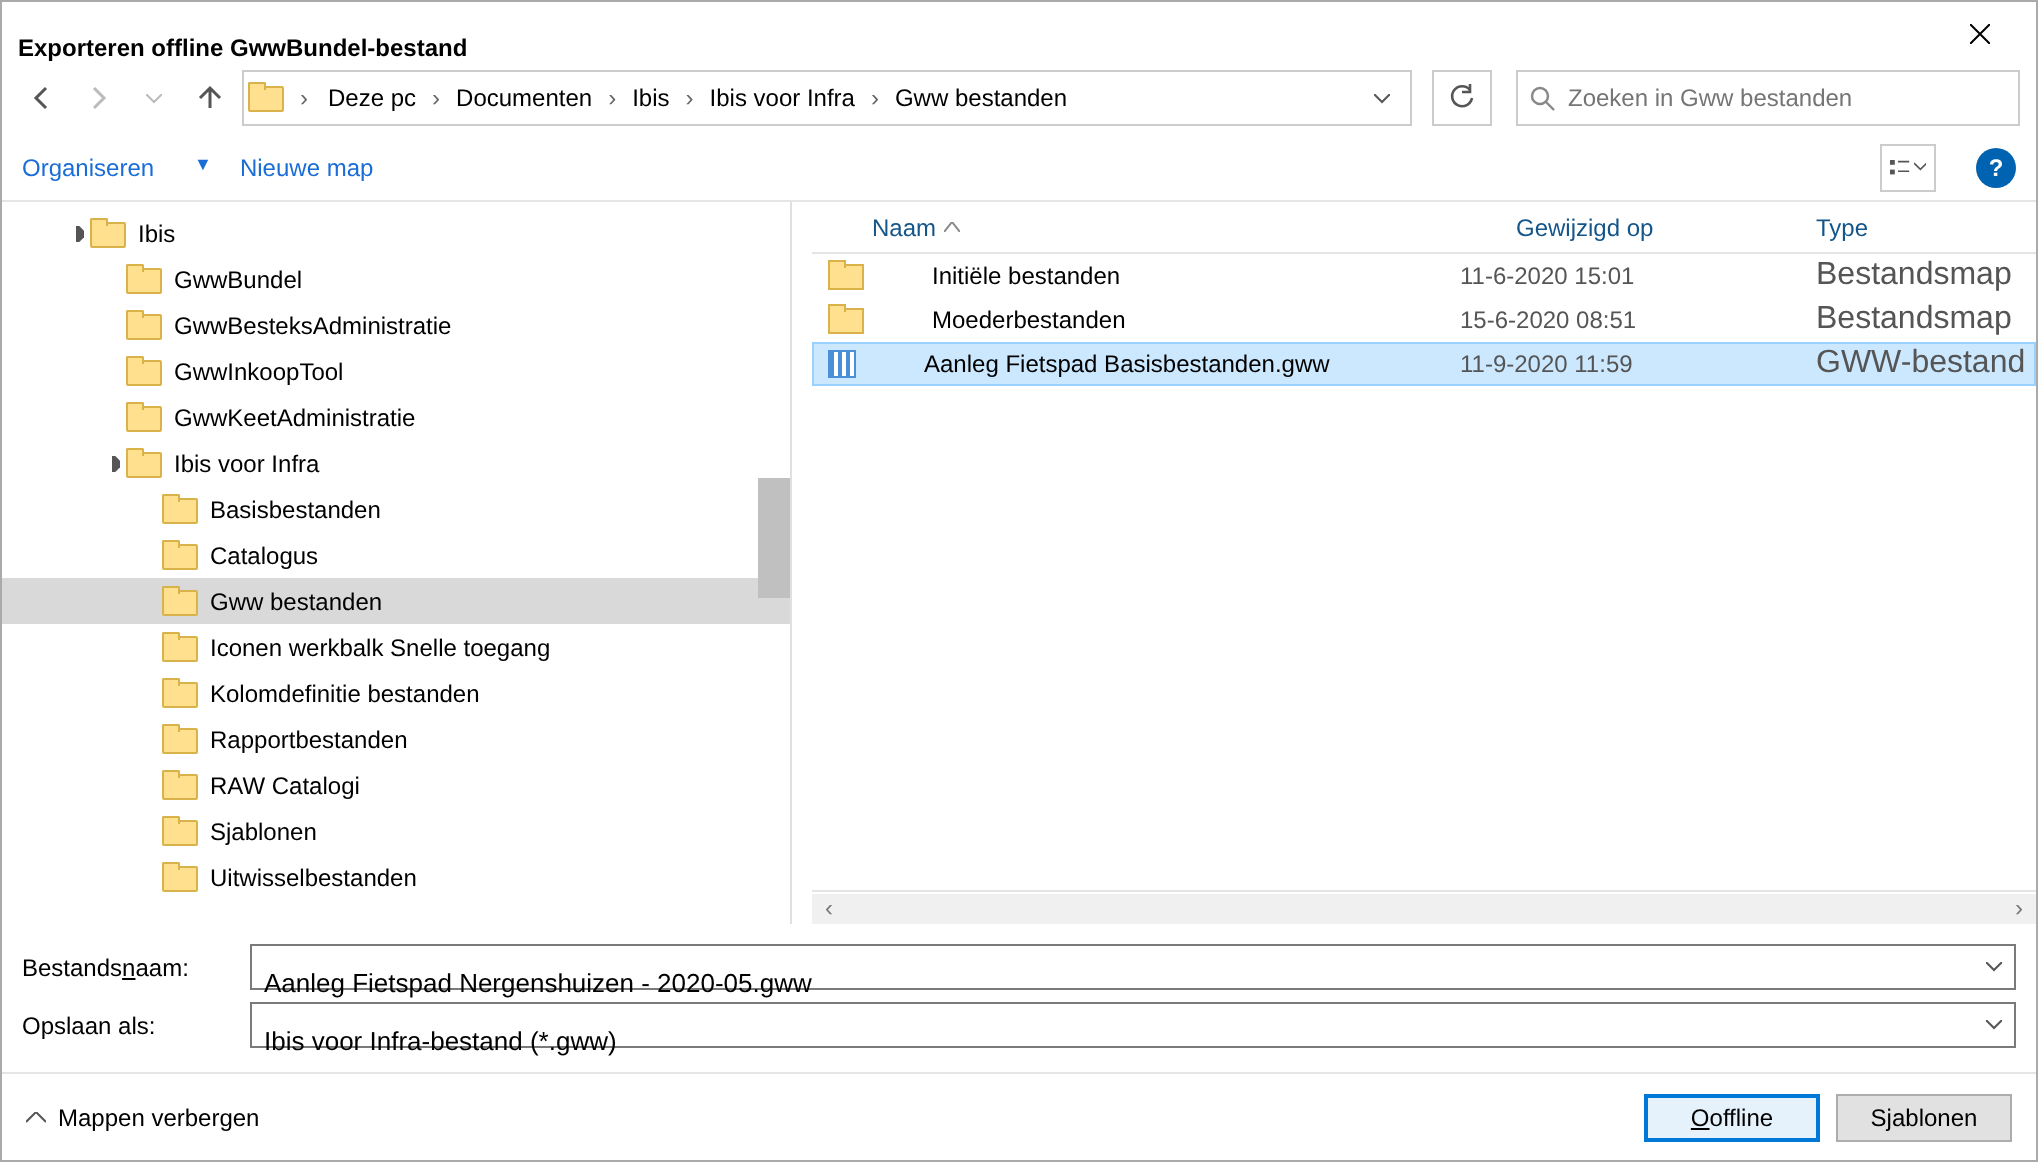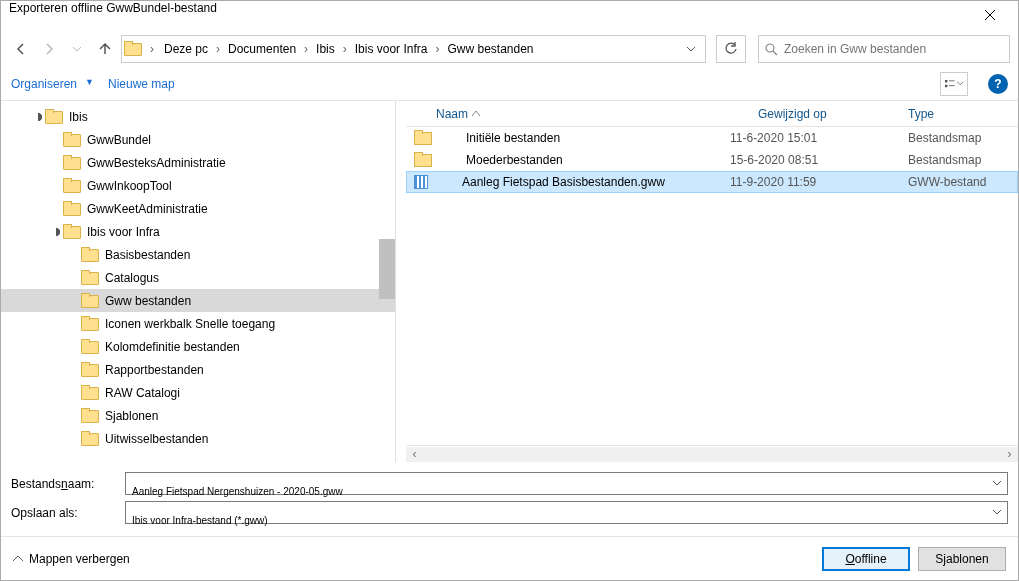--- a/index.html
+++ b/index.html
@@ -1,39 +1,39 @@
 <!DOCTYPE html>
 <html><head>
 <meta charset="utf-8">
 <style>
 * { box-sizing: border-box; margin: 0; padding: 0; font-family: "Segoe UI", Tahoma, sans-serif; font-size: 12px; }
 html, body { width: 1019px; height: 581px; background: #fff; overflow: hidden; }
 .dialog { width: 1019px; height: 581px; border: 1px solid #aaa; display: flex; flex-direction: column; background: #fff; }
 
 
-.titlebar { height: 30px; display: flex; align-items: flex-start; padding: 0 8px; }
+.titlebar { height: 30px; display: flex; align-items: flex-end; padding: 0 8px; font-weight: bold; }
 .titlebar-text { flex: 1; font-size: 12px; }
 .close-btn { width: 40px; height: 28px; display: flex; align-items: center; justify-content: center; cursor: pointer; }
 
 
 .navrow { height: 36px; display: flex; align-items: center; padding: 4px 8px; gap: 4px; }
 .nav-btn { width: 24px; height: 24px; display: flex; align-items: center; justify-content: center; color: #666; cursor: pointer; }
 .nav-btn.disabled { color: #bbb; }
 .addressbar { flex: 1; height: 28px; border: 1px solid #ccc; display: flex; align-items: center; padding: 0 2px; gap: 2px; background: #fff; }
 .crumb-icon { width: 20px; height: 20px; display: flex; align-items: center; justify-content: center; }
 .crumb-sep { color: #666; padding: 0 4px;}
 .crumb { padding: 2px 4px; cursor: pointer; white-space: nowrap; }
 .addr-drop { margin-left: auto; width:24px; height:24px; display:flex; align-items:center; justify-content:center; color:#555;}
 .refresh-box { width: 30px; height: 28px; border: 1px solid #ccc; display: flex; align-items: center; justify-content: center; margin-left: 6px;}
 .searchbox { width: 252px; height: 28px; border: 1px solid #ccc; margin-left: 8px; display: flex; align-items: center; padding: 0 6px; color: #888; gap:6px;}
 .searchbox input { border: none; outline: none; flex: 1; font-size: 12px; color: #888; background: transparent;}
 
 
 .toolbar { height: 34px; display: flex; align-items: center; padding: 0 10px; border-bottom: 1px solid #e5e5e5; gap: 14px; }
-.tool-link { color: #1a6dd6; cursor: pointer; display: flex; align-items: flex-start; gap: 8px;}
+.tool-link { color: #1a6dd6; cursor: pointer; display: flex; align-items: flex-start; gap: 20px;}
 .tool-link .tick { font-size: 9px;}
 .toolbar .spacer { flex: 1; }
 .viewicon { width: 28px; height: 24px; display: flex; align-items:center; justify-content:center; gap:2px; color:#555; border:1px solid transparent;}
 .viewicon.b { border:1px solid #ccc; padding:0 4px;}
 .helpicon { width: 20px; height: 20px; border-radius: 50%; background: #0063b1; color: #fff; display: flex; align-items: center; justify-content: center; font-weight: bold; font-size: 12px; margin-left:6px;}
 
 
 .main { flex: 1; display: flex; overflow: hidden; }
 
 
@@ -58,33 +58,33 @@
 .col-type { width: 110px;}
 .list-body { flex: 1; overflow: auto;}
 .list-row { height: 22px; display: flex; align-items: center; padding-left: 8px; cursor: pointer; gap: 28px;}
 .list-row.selected { background: #cce8ff; outline: 1px solid #99d1ff; outline-offset: -1px;}
 .file-icon { width: 18px; height: 16px; margin-right: 6px; display:inline-flex; align-items:center; justify-content:center; position:relative;}
 .file-icon.folder::before { content:""; position:absolute; left:0; top:2px; width:16px; height:11px; background:#ffe08f; border:1px solid #d9b34a;}
 .file-icon.folder::after { content:""; position:absolute; left:0; top:0; width:7px; height:3px; background:#ffe08f; border:1px solid #d9b34a; border-bottom:none;}
 .file-icon.gww { background: repeating-linear-gradient(90deg,#4a90d9 0 2px,#fff 2px 4px); border:1px solid #4a90d9; width:14px; height:14px;}
 .cell-name { flex: 1; white-space:nowrap; overflow:hidden;}
 .cell-mod { width: 150px; color: #555; font-size:12px;}
-.cell-type { width: 110px; color: #555; font-size:12px;}
+.cell-type { width: 110px; color: #555; font-size:16px;}
 
 .hscroll { height: 17px; border-top: 1px solid #e5e5e5; display:flex; align-items:center;}
 .hscroll .btn { width:17px; height:15px; display:flex; align-items:center; justify-content:center; color:#777; background:#f0f0f0;}
 .hscroll .track { flex:1; height:15px; background:#f0f0f0;}
 
 
 .form-area { padding: 10px 10px 6px 10px;}
 .form-row { display: flex; align-items: center; margin-bottom: 6px;}
 .form-label { width: 114px; text-align: left; padding-right: 8px;}
 .form-label .u { text-decoration: underline;}
 .form-input { flex: 1; height: 23px; border: 1px solid #7a7a7a; padding: 0 6px; display:flex; align-items:center; background:#fff;}
-.form-input input, .form-input select { border:none; outline:none; flex:1; font-size:10px; background:transparent;margin-top:16px;}
+.form-input input, .form-input select { border:none; outline:none; flex:1; font-size:13px; background:transparent;margin-top:16px;}
 .form-input .drop { color:#555;}
 
 
 .footer { height: 44px; display: flex; align-items: center; padding: 0 12px; border-top: 1px solid #e5e5e5;}
 .hide-folders { display: flex; align-items: center; gap: 6px; cursor: pointer;}
 .hide-folders .chevup { font-size: 11px;}
 .footer .spacer { flex: 1;}
 .btn-action { min-width: 88px; height: 24px; border: 1px solid #adadad; background: #e1e1e1; margin-left: 8px; cursor: pointer; display:flex; align-items:center; justify-content:center;}
 .btn-action.primary { border: 1px solid #0078d7; box-shadow: inset 0 0 0 1px #0078d7; background:#e5f1fb;}
 .btn-action .u { text-decoration: underline;}

